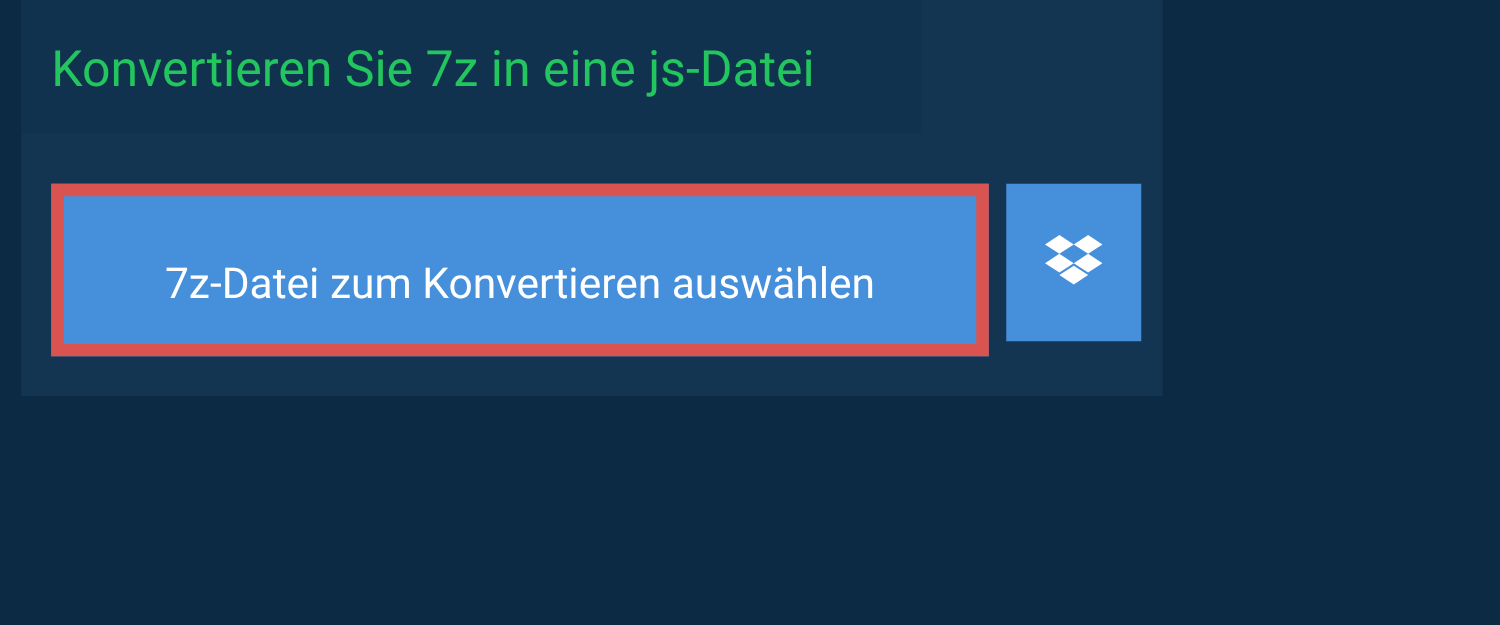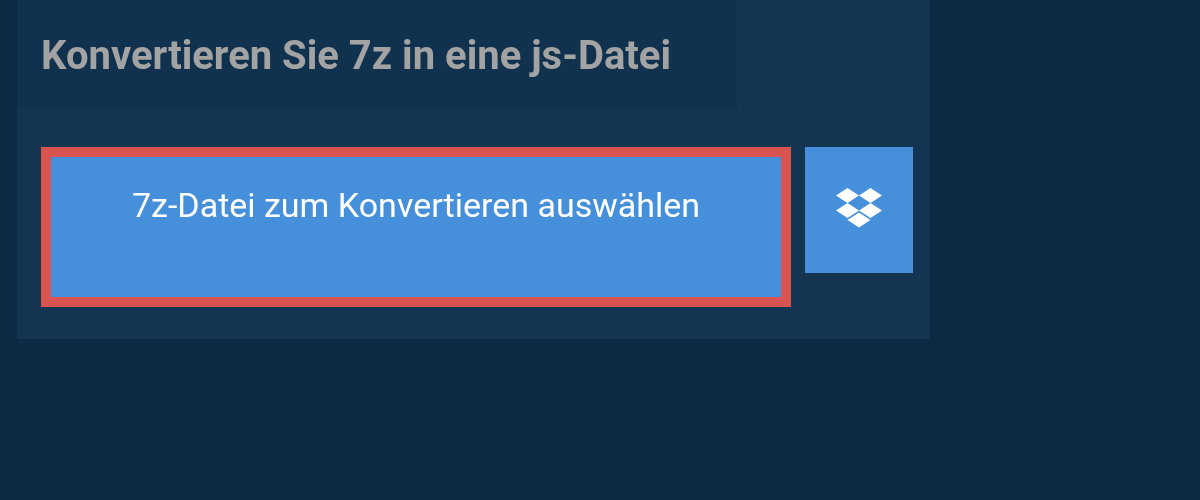--- a/index.html
+++ b/index.html
@@ -19,43 +19,43 @@
       width: 913px;
       margin-left: 17px;
       padding-bottom: 32px;
     }
     .header {
       background-color: #10324e;
       padding: 32px 24px 28px 24px;
       width: 720px;
     }
     .title {
-      color: #a3a3a3;
+      color: #22c55e;
       font-size: 40px;
-      font-weight: 700;
+      font-weight: 400;
     }
     .button-row {
       display: flex;
       margin-top: 40px;
       margin-left: 24px;
       gap: 14px;
     }
     .select-file-button {
       background-color: #4690db;
       border: 10px solid #d95450;
       color: #ffffff;
       font-size: 34px;
       font-weight: 400;
       padding: 28px 48px;
       cursor: pointer;
       display: flex;
-      align-items: flex-start;
+      align-items: flex-end;
       justify-content: center;
       width: 750px;
-      height: 160px;
+      height: 138px;
     }
     .dropbox-button {
       background-color: #4690db;
       width: 108px;
       height: 126px;
       display: flex;
       align-items: center;
       justify-content: center;
       cursor: pointer;
     }

